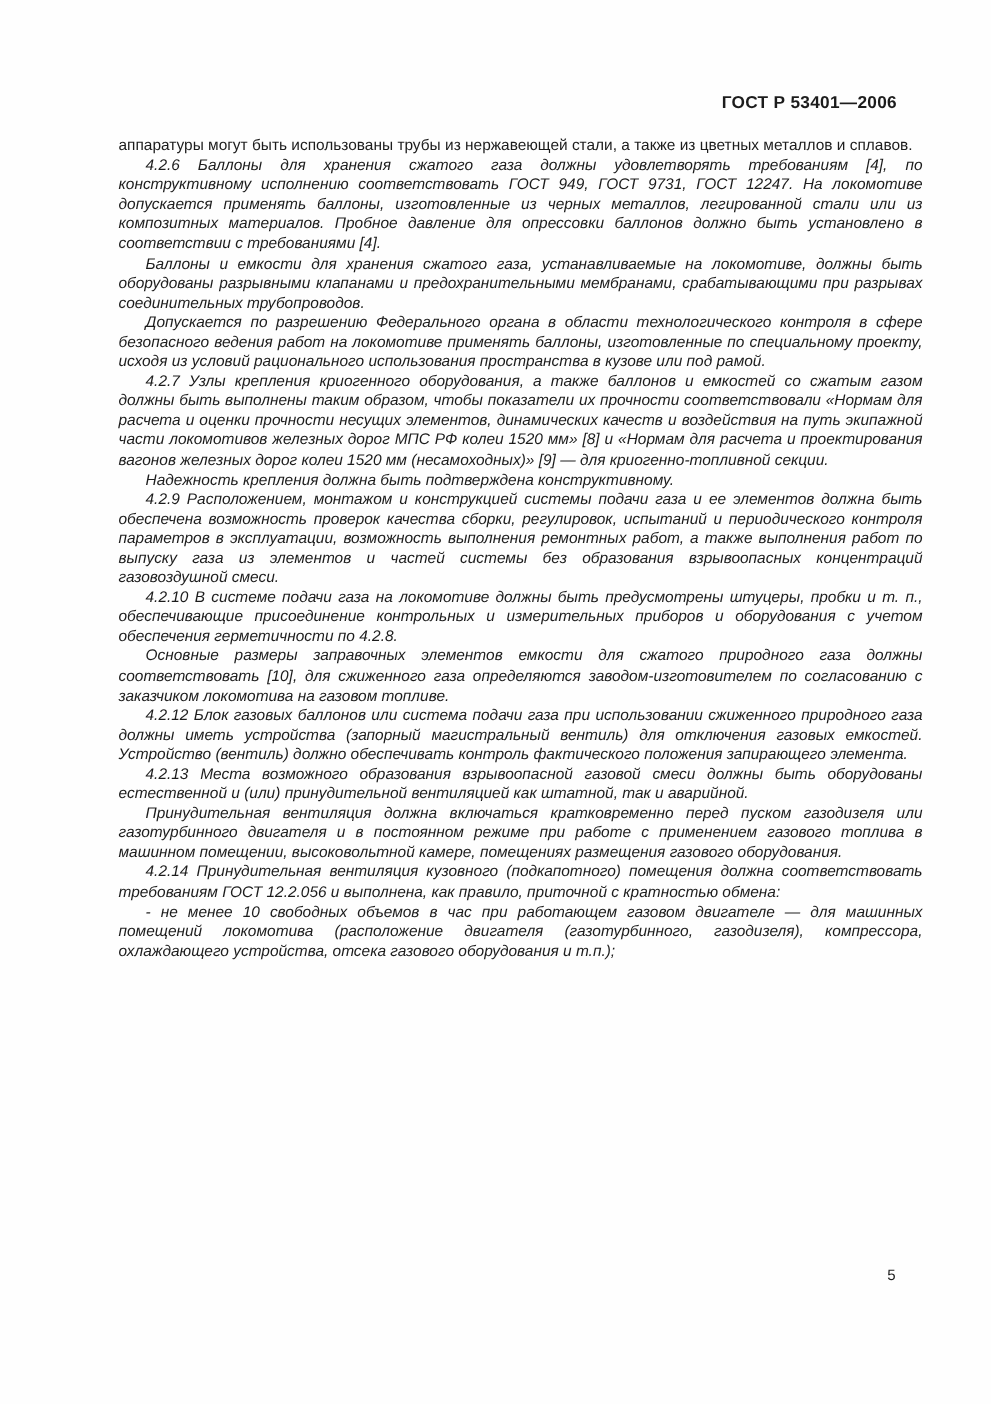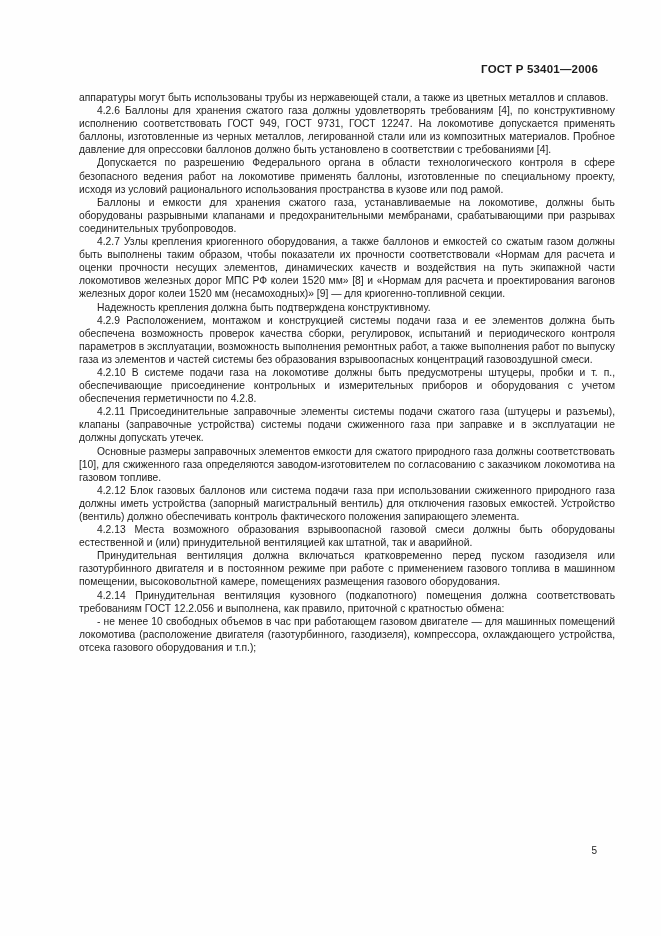--- a/index.html
+++ b/index.html
@@ -34,44 +34,44 @@
     line-height: 13.1px;
     text-align: justify;
     margin-left: 16px;
   }
   .doc-body p {
     margin: 0;
     padding: 0;
   }
   .doc-body p.indent {
     text-indent: 18px;
+    font-style: italic;
   }
   .page-number {
     position: absolute;
     top: 845px;
     right: 64px;
     font-size: 10px;
   }
 </style>
 </head>
 <body>
 
 <div class="page">
   <div class="doc-header">ГОСТ Р 53401—2006</div>
 
   <div class="doc-body">
       <p>аппаратуры могут быть использованы трубы из нержавеющей стали, а также из цветных металлов и сплавов.</p>
       <p class="indent">4.2.6  Баллоны для хранения сжатого газа должны удовлетворять требованиям [4], по конструктивному исполнению соответствовать ГОСТ 949, ГОСТ 9731, ГОСТ 12247. На локомотиве допускается применять баллоны, изготовленные из черных металлов, легированной стали или из композитных материалов. Пробное давление для опрессовки баллонов должно быть установлено в соответствии с требованиями [4].</p>
+      <p class="indent">Баллоны и емкости для хранения сжатого газа, устанавливаемые на локомотиве, должны быть оборудованы разрывными клапанами и предохранительными мембранами, срабатывающими при разрывах соединительных трубопроводов.</p>
       <p class="indent">Допускается по разрешению Федерального органа в области технологического контроля в сфере безопасного ведения работ на локомотиве применять баллоны, изготовленные по специальному проекту, исходя из условий рационального использования пространства в кузове или под рамой.</p>
-      <p class="indent">Баллоны и емкости для хранения сжатого газа, устанавливаемые на локомотиве, должны быть оборудованы разрывными клапанами и предохранительными мембранами, срабатывающими при разрывах соединительных трубопроводов.</p>
       <p class="indent">4.2.7  Узлы крепления криогенного оборудования, а также баллонов и емкостей со сжатым газом должны быть выполнены таким образом, чтобы показатели их прочности соответствовали «Нормам для расчета и оценки прочности несущих элементов, динамических качеств и воздействия на путь экипажной части локомотивов железных дорог МПС РФ колеи 1520 мм» [8] и «Нормам для расчета и проектирования вагонов железных дорог колеи 1520 мм (несамоходных)» [9] — для криогенно-топливной секции.</p>
       <p class="indent">Надежность крепления должна быть подтверждена конструктивному.</p>
       <p class="indent">4.2.9  Расположением, монтажом и конструкцией системы подачи газа и ее элементов должна быть обеспечена возможность проверок качества сборки, регулировок, испытаний и периодического контроля параметров в эксплуатации, возможность выполнения ремонтных работ, а также выполнения работ по выпуску газа из элементов и частей системы без образования взрывоопасных концентраций газовоздушной смеси.</p>
       <p class="indent">4.2.10  В системе подачи газа на локомотиве должны быть предусмотрены штуцеры, пробки и т. п., обеспечивающие присоединение контрольных и измерительных приборов и оборудования с учетом обеспечения герметичности по 4.2.8.</p>
-      <p class="indent">4.2.11  Присоединительные заправочные элементы системы подачи сжатого газа (штуцеры и разъемы), клапаны (заправочные устройства) системы подачи сжиженного газа при заправке и в эксплуатации не должны допускать утечек.</p>
       <p class="indent">Основные размеры заправочных элементов емкости для сжатого природного газа должны соответствовать [10], для сжиженного газа определяются заводом-изготовителем по согласованию с заказчиком локомотива на газовом топливе.</p>
       <p class="indent">4.2.12  Блок газовых баллонов или система подачи газа при использовании сжиженного природного газа должны иметь устройства (запорный магистральный вентиль) для отключения газовых емкостей. Устройство (вентиль) должно обеспечивать контроль фактического положения запирающего элемента.</p>
       <p class="indent">4.2.13  Места возможного образования взрывоопасной газовой смеси должны быть оборудованы естественной и (или) принудительной вентиляцией как штатной, так и аварийной.</p>
       <p class="indent">Принудительная вентиляция должна включаться кратковременно перед пуском газодизеля или газотурбинного двигателя и в постоянном режиме при работе с применением газового топлива в машинном помещении, высоковольтной камере, помещениях размещения газового оборудования.</p>
       <p class="indent">4.2.14  Принудительная вентиляция кузовного (подкапотного) помещения должна соответствовать требованиям ГОСТ 12.2.056 и выполнена, как правило, приточной с кратностью обмена:</p>
       <p class="indent">- не менее 10 свободных объемов в час при работающем газовом двигателе — для машинных помещений локомотива (расположение двигателя (газотурбинного, газодизеля), компрессора, охлаждающего устройства, отсека газового оборудования и т.п.);</p>
     </div>
 
   <div class="page-number">5</div>
 </div>

